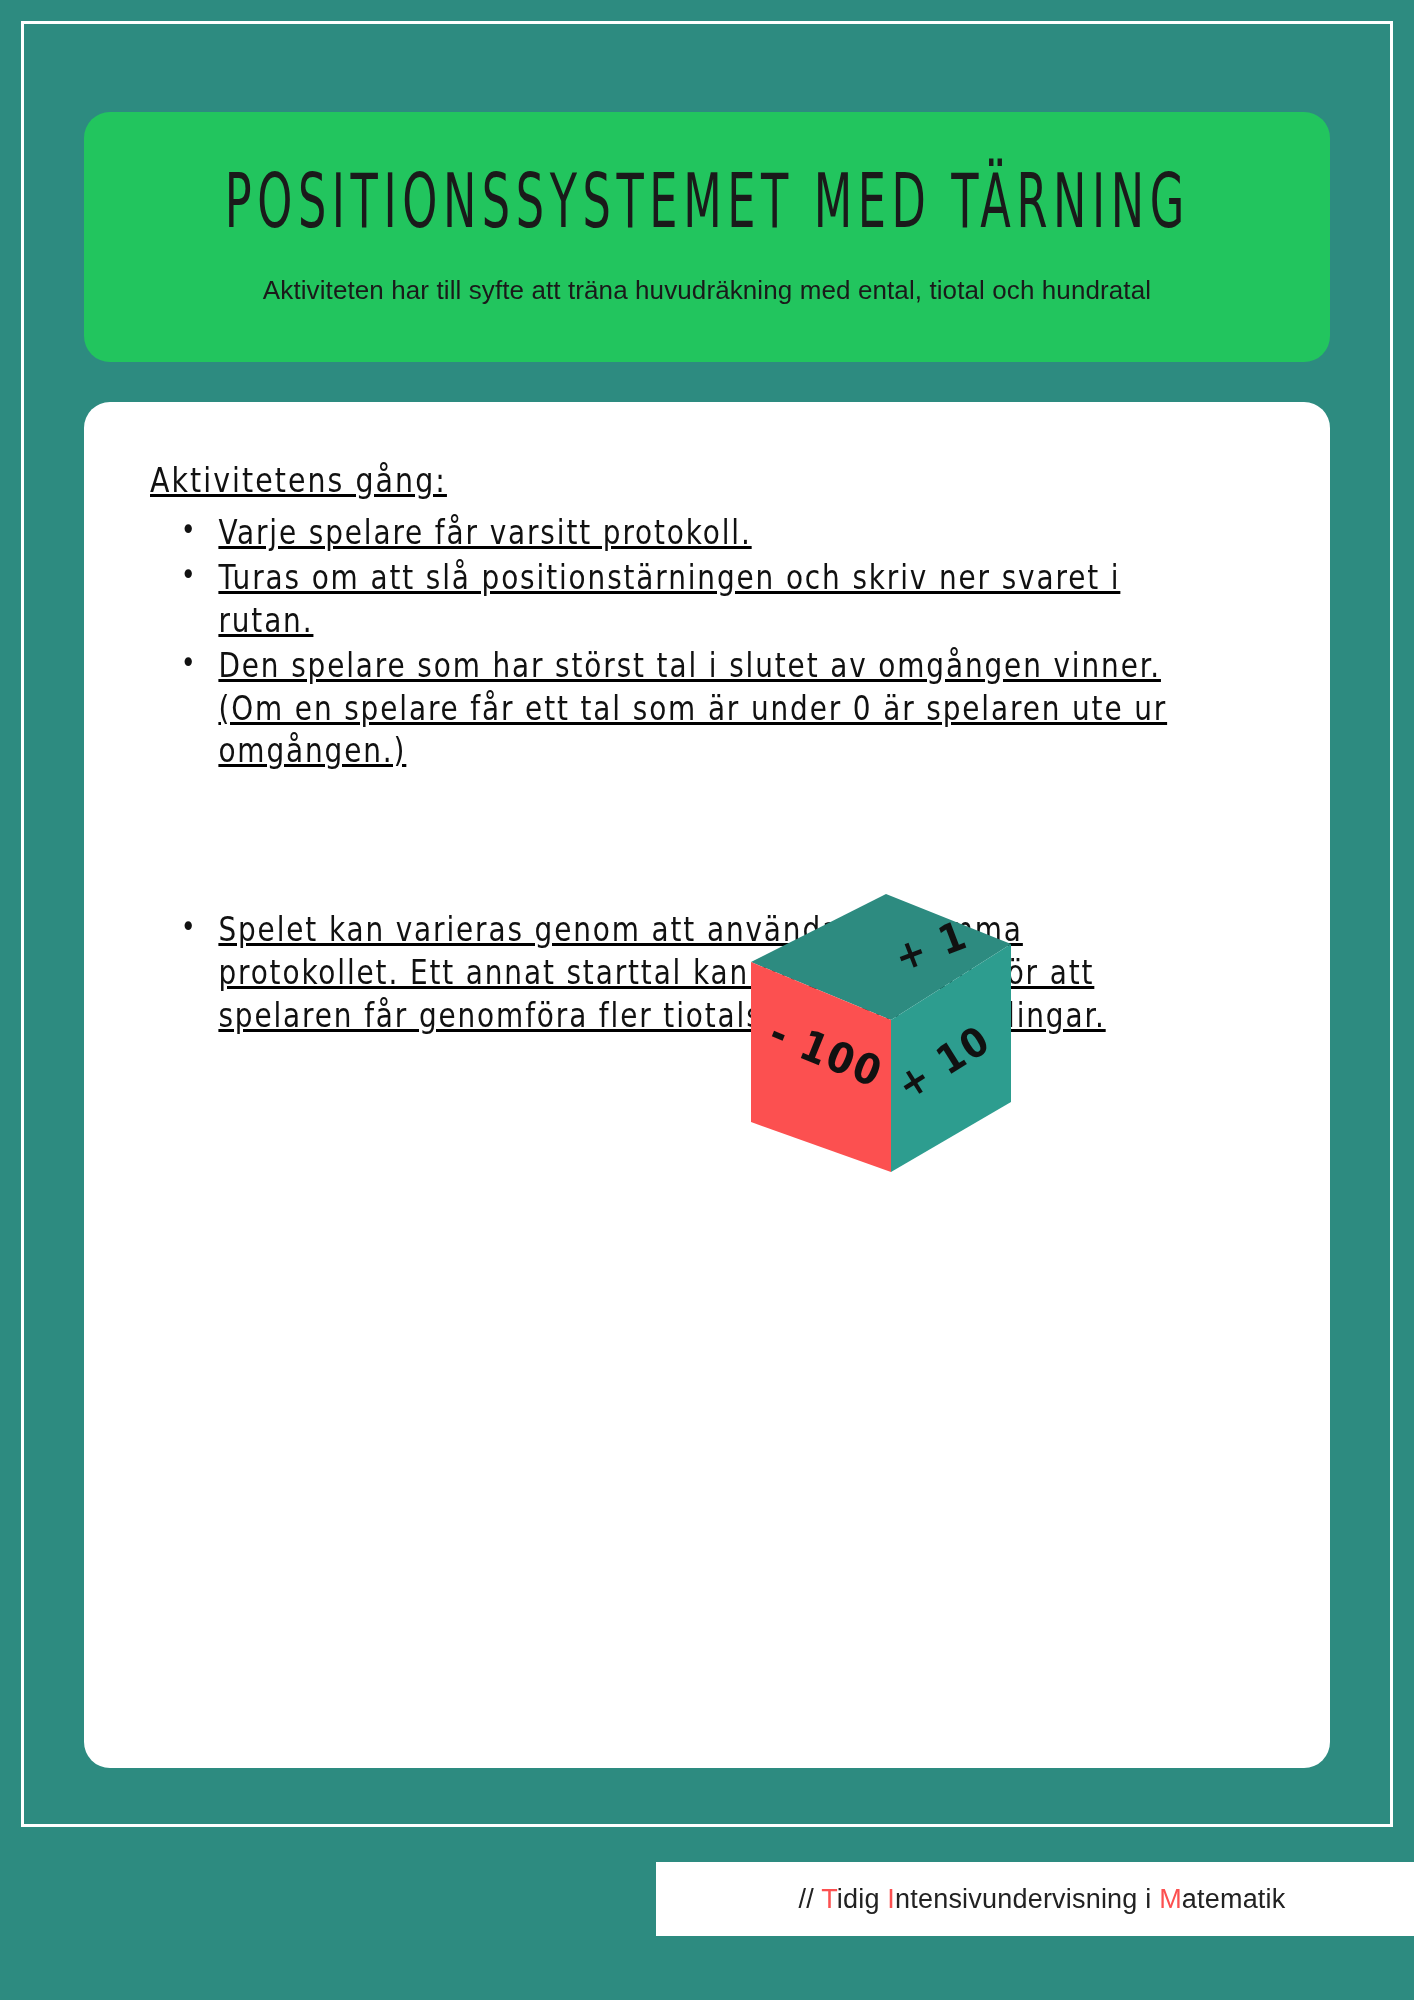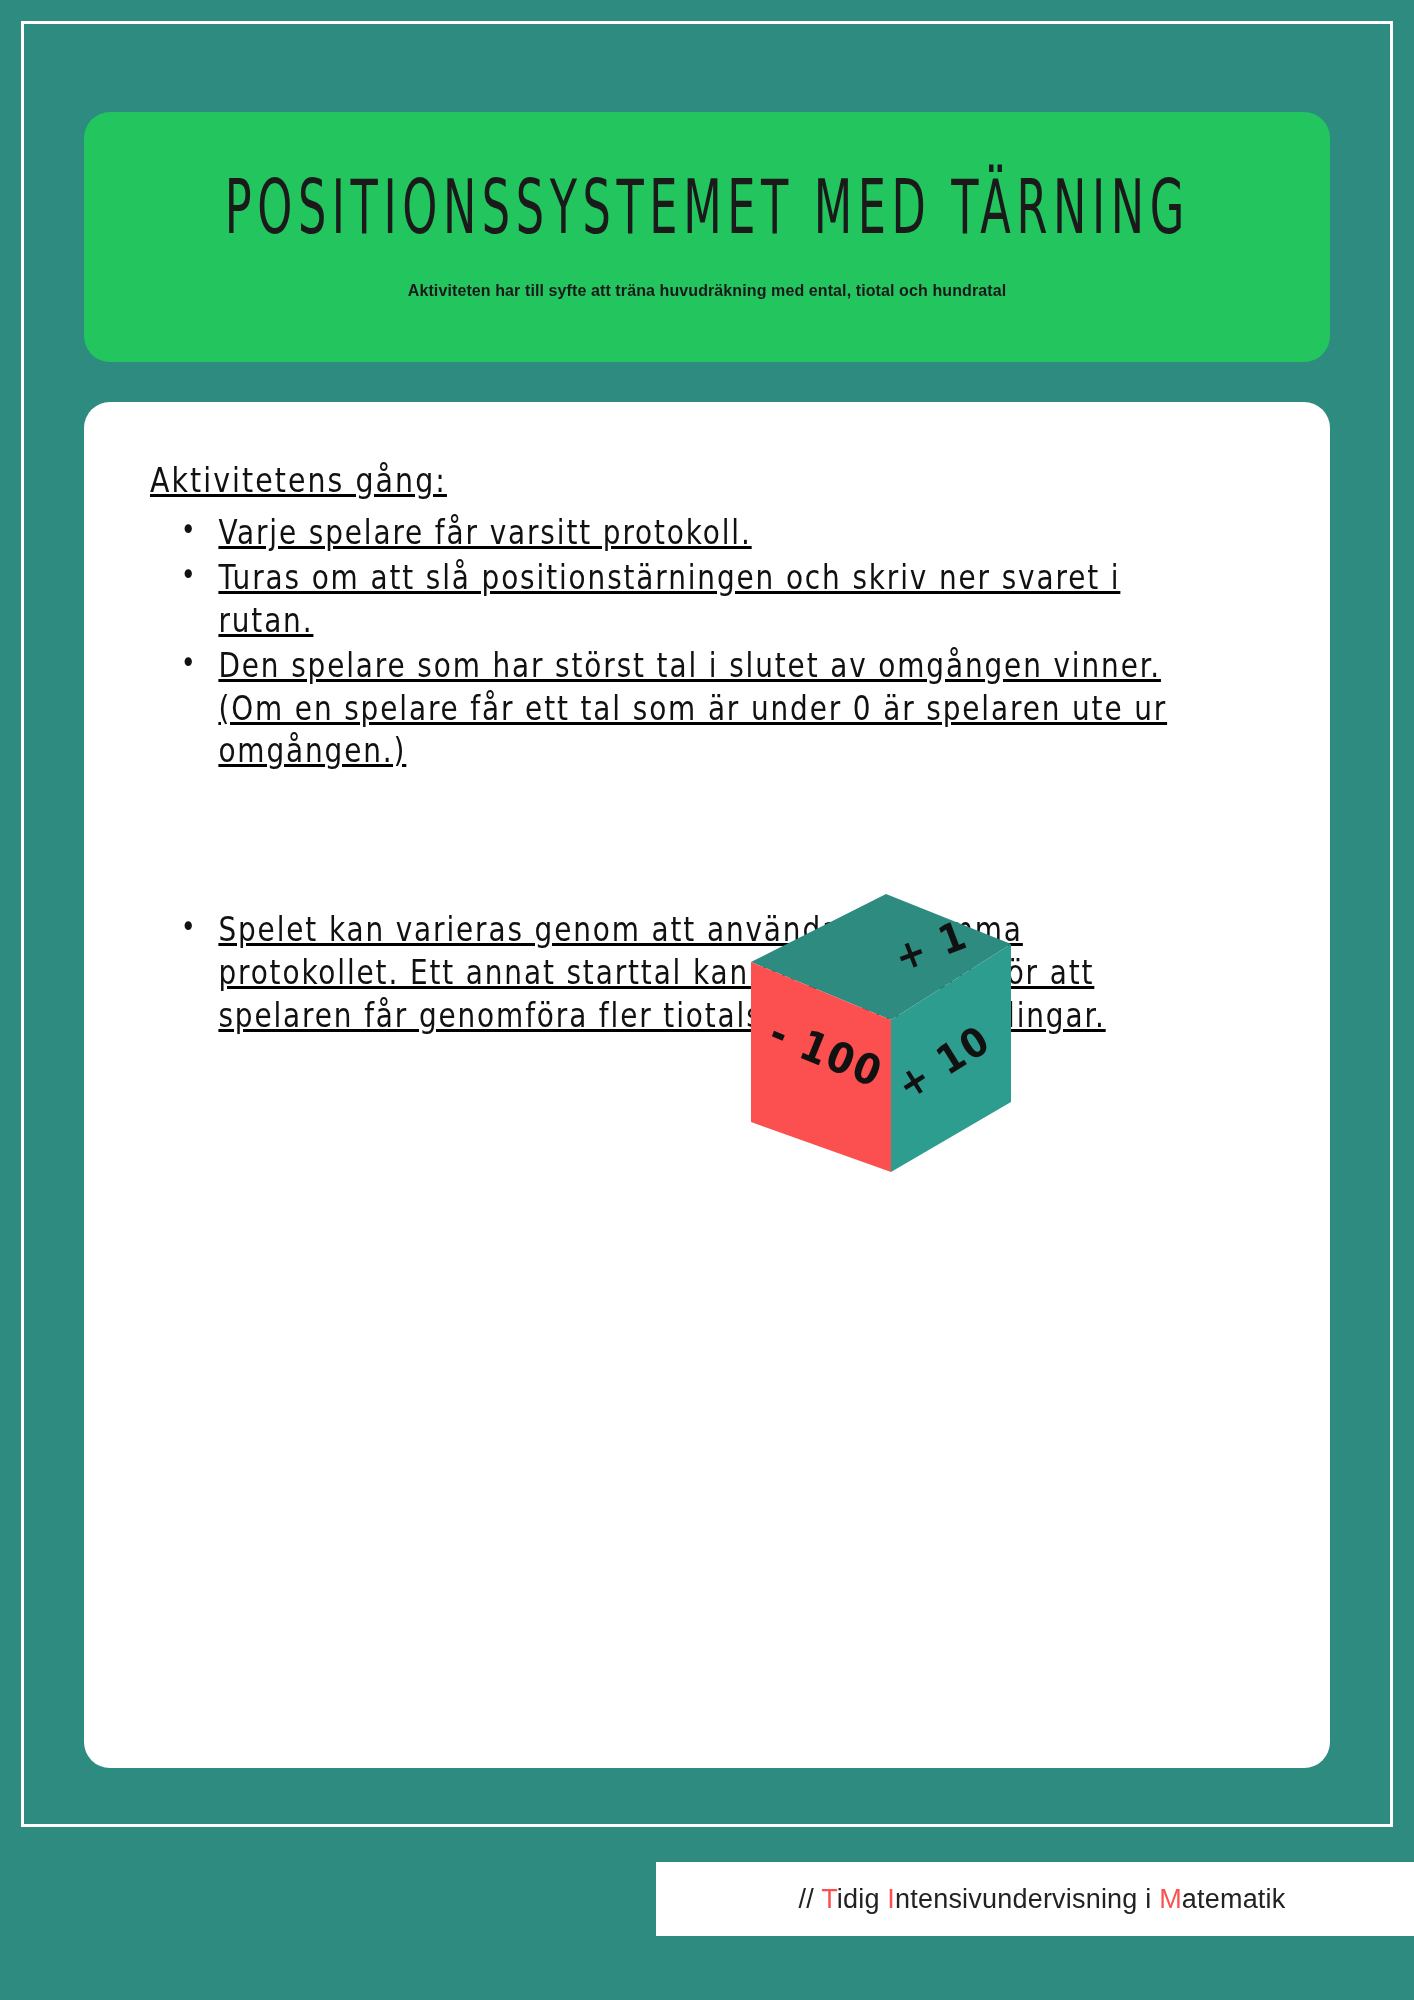--- a/index.html
+++ b/index.html
@@ -48,22 +48,22 @@
     font-weight: 300;
     letter-spacing: 7px;
     color: #1a1a1a;
     transform: scaleX(0.80) scaleY(1.22);
     transform-origin: center center;
     white-space: nowrap;
     margin: 0 0 4px 0;
     line-height: 1.05;
   }
   .subtitle {
-    font-size: 16px;
-    font-weight: 700;
+    font-size: 26px;
+    font-weight: 400;
     color: #1a1a1a;
     letter-spacing: 0.1px;
     white-space: nowrap;
     margin-top: 38px;
   }
 
   
   .body-card {
     position: absolute;
     left: 84px;

